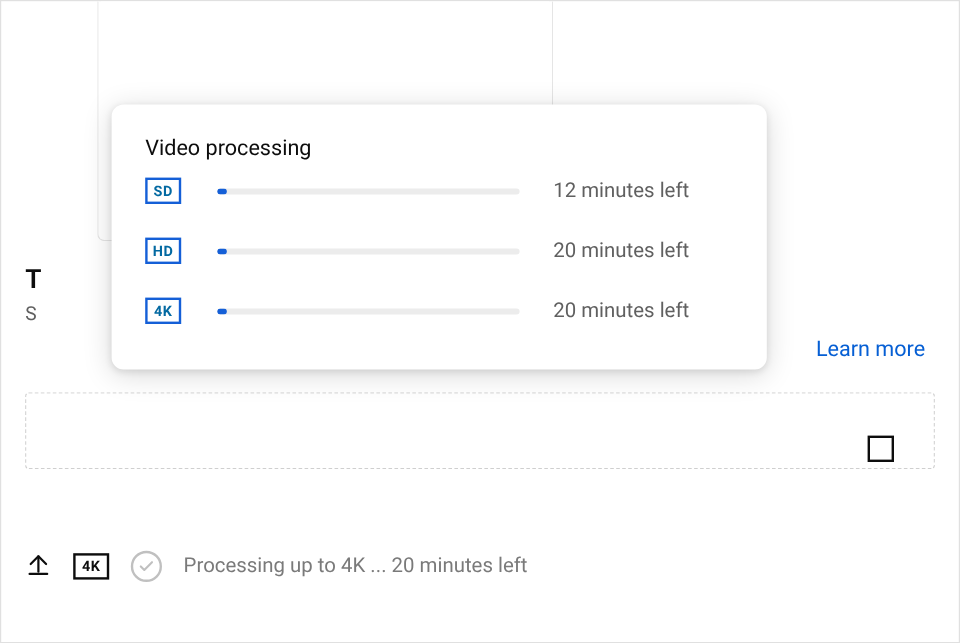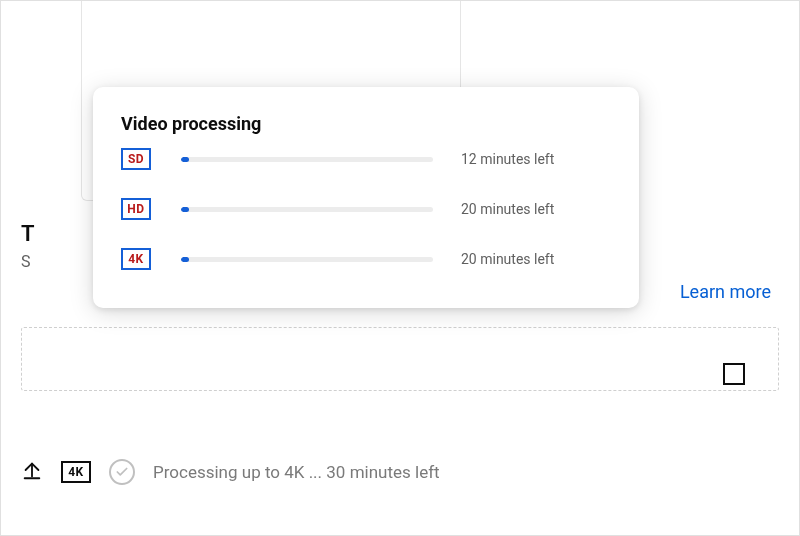--- a/index.html
+++ b/index.html
@@ -65,35 +65,35 @@
       position: absolute;
       top: 86px;
       left: 92px;
       width: 546px;
       background: #fff;
       border-radius: 10px;
       box-shadow: 0 4px 24px rgba(0,0,0,0.15), 0 2px 6px rgba(0,0,0,0.1);
       padding: 26px 28px 30px 28px;
       z-index: 10;
     }
-    .tooltip-title { font-size: 18px; font-weight: 700; color: #0d0d0d; margin-bottom: 6px; }
+    .tooltip-title { font-size: 18px; font-weight: 400; color: #0d0d0d; margin-bottom: 6px; }
     .tooltip-desc { font-size: 17px; color: #606060; line-height: 1.45; margin-bottom: 20px; }
     .tooltip-desc a { color: #065fd4; text-decoration: none; }
     .q-row {
       display: flex;
       align-items: center;
       height: 38px;
       margin-bottom: 12px;
     }
     .q-row:last-child { margin-bottom: 0; }
     .q-badge {
       width: 30px;
       height: 22px;
       border: 2px solid #145fd7;
-      color: #b91c1c;
+      color: #0369a1;
       font-size: 12px;
       font-weight: 700;
       display: flex;
       align-items: center;
       justify-content: center;
       letter-spacing: 0.5px;
       flex-shrink: 0;
     }
     .q-bar {
       margin-left: 30px;
@@ -108,21 +108,21 @@
       position: absolute;
       left: 0; top: 0; bottom: 0;
       width: 3%;
       background: #145fd7;
       border-radius: 3px;
     }
     .q-time {
       margin-left: 28px;
       width: 150px;
       text-align: left;
-      font-size: 14px;
+      font-size: 17px;
       color: #606060;
       flex-shrink: 0;
     }
     .status-bar {
       position: absolute;
       bottom: 50px;
       left: 20px;
       right: 20px;
       display: flex;
       align-items: center;
@@ -204,14 +204,14 @@
         <path d="M5 12l7-7 7 7"></path>
         <path d="M4 21h16"></path>
       </svg>
   </span>
   <span class="s-badge">4K</span>
   <span class="check-circle">
     <svg viewBox="0 0 24 24" fill="none" stroke-width="3" stroke-linecap="round" stroke-linejoin="round">
         <path d="M4 12l5 5L20 6"></path>
       </svg>
   </span>
-  <span class="status-text">Processing up to 4K ... 30 minutes left</span>
+  <span class="status-text">Processing up to 4K ... 20 minutes left</span>
 </div>
 
 </body></html>

